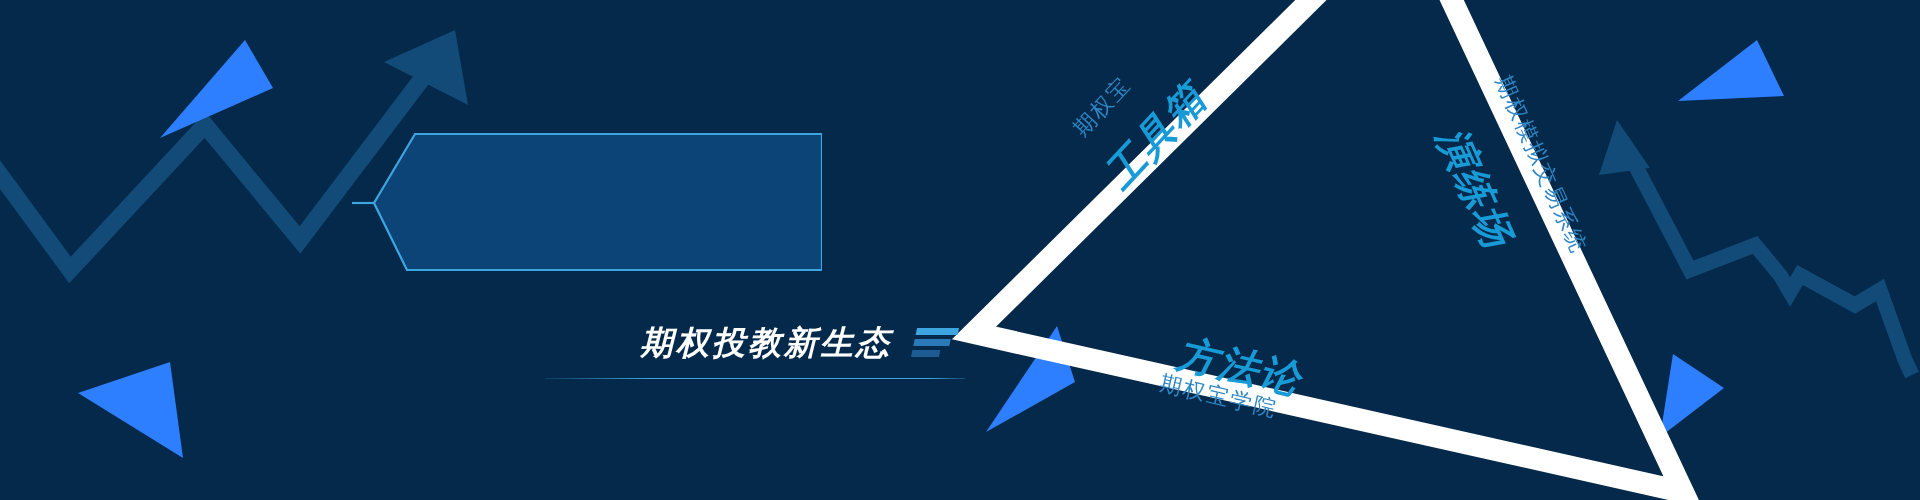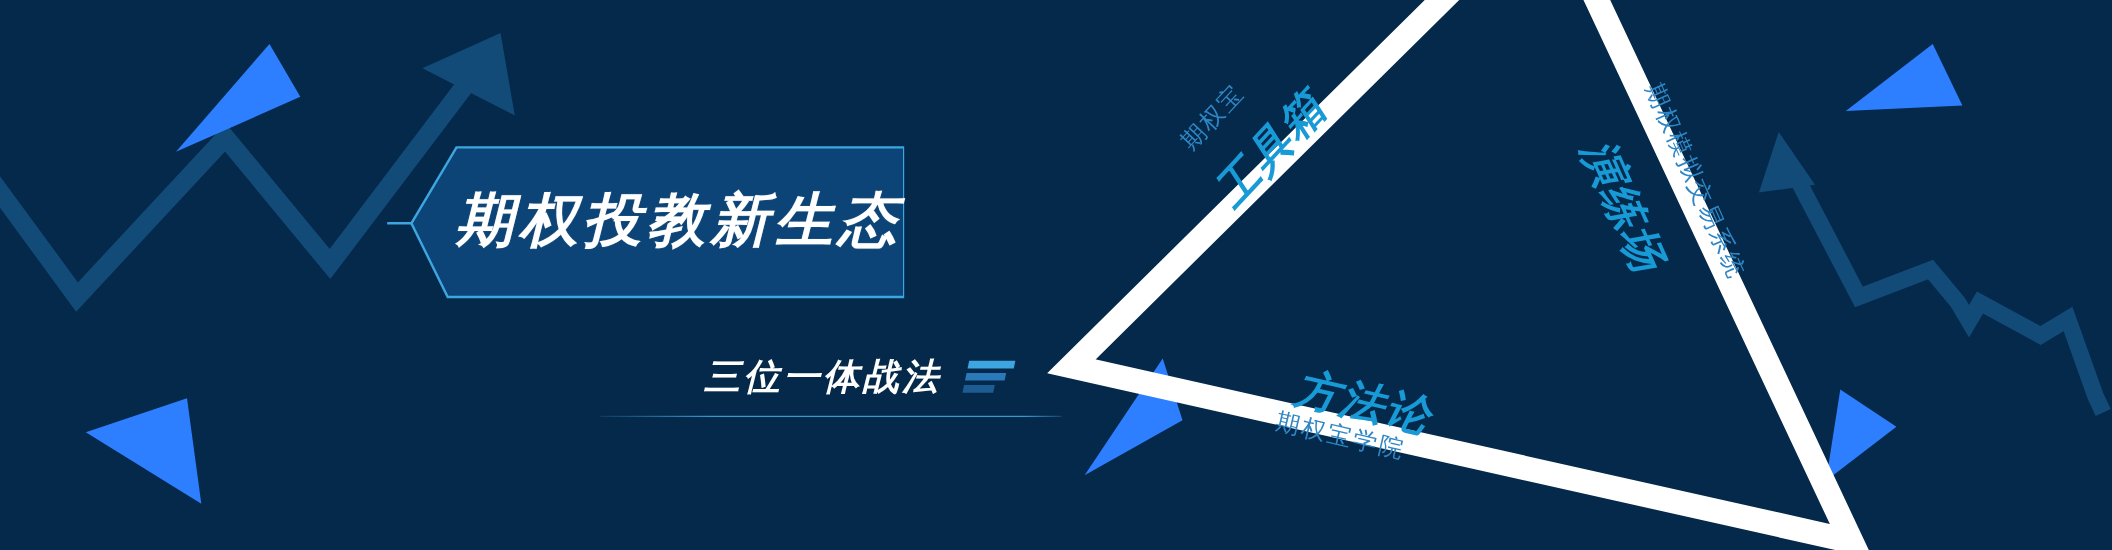--- a/index.html
+++ b/index.html
@@ -182,26 +182,25 @@
       <polygon points="1407,-95 1683,492 974,333"></polygon>
     </g>
   </svg>
 
   <div class="title-block">
     <svg class="badge-svg" viewBox="0 0 470 150">
       <polygon points="63,6 470,6 470,142 55,142 22,75" fill="#0c4477" stroke="#3da6e0" stroke-width="2.2"></polygon>
       <line x1="22" y1="75" x2="-3" y2="75" stroke="#3da6e0" stroke-width="2.2"></line>
       <circle cx="-8" cy="75" r="7.5" fill="#2e9fe0"></circle>
     </svg>
-    <div class="title-text">期权投教新生态</div>
   </div>
 
   <div class="subtitle-block">
     <div class="subtitle-row">
-      <span class="subtitle-text">三位一体战法</span>
+      <span class="subtitle-text">期权投教新生态</span>
       <span class="bars-icon">
         <i class="bar-1"></i>
         <i class="bar-2"></i>
         <i class="bar-3"></i>
       </span>
     </div>
     <div class="subtitle-rule"></div>
   </div>
 
   <div class="tri-label tl-small lbl-toolbox-small">期权宝</div>

